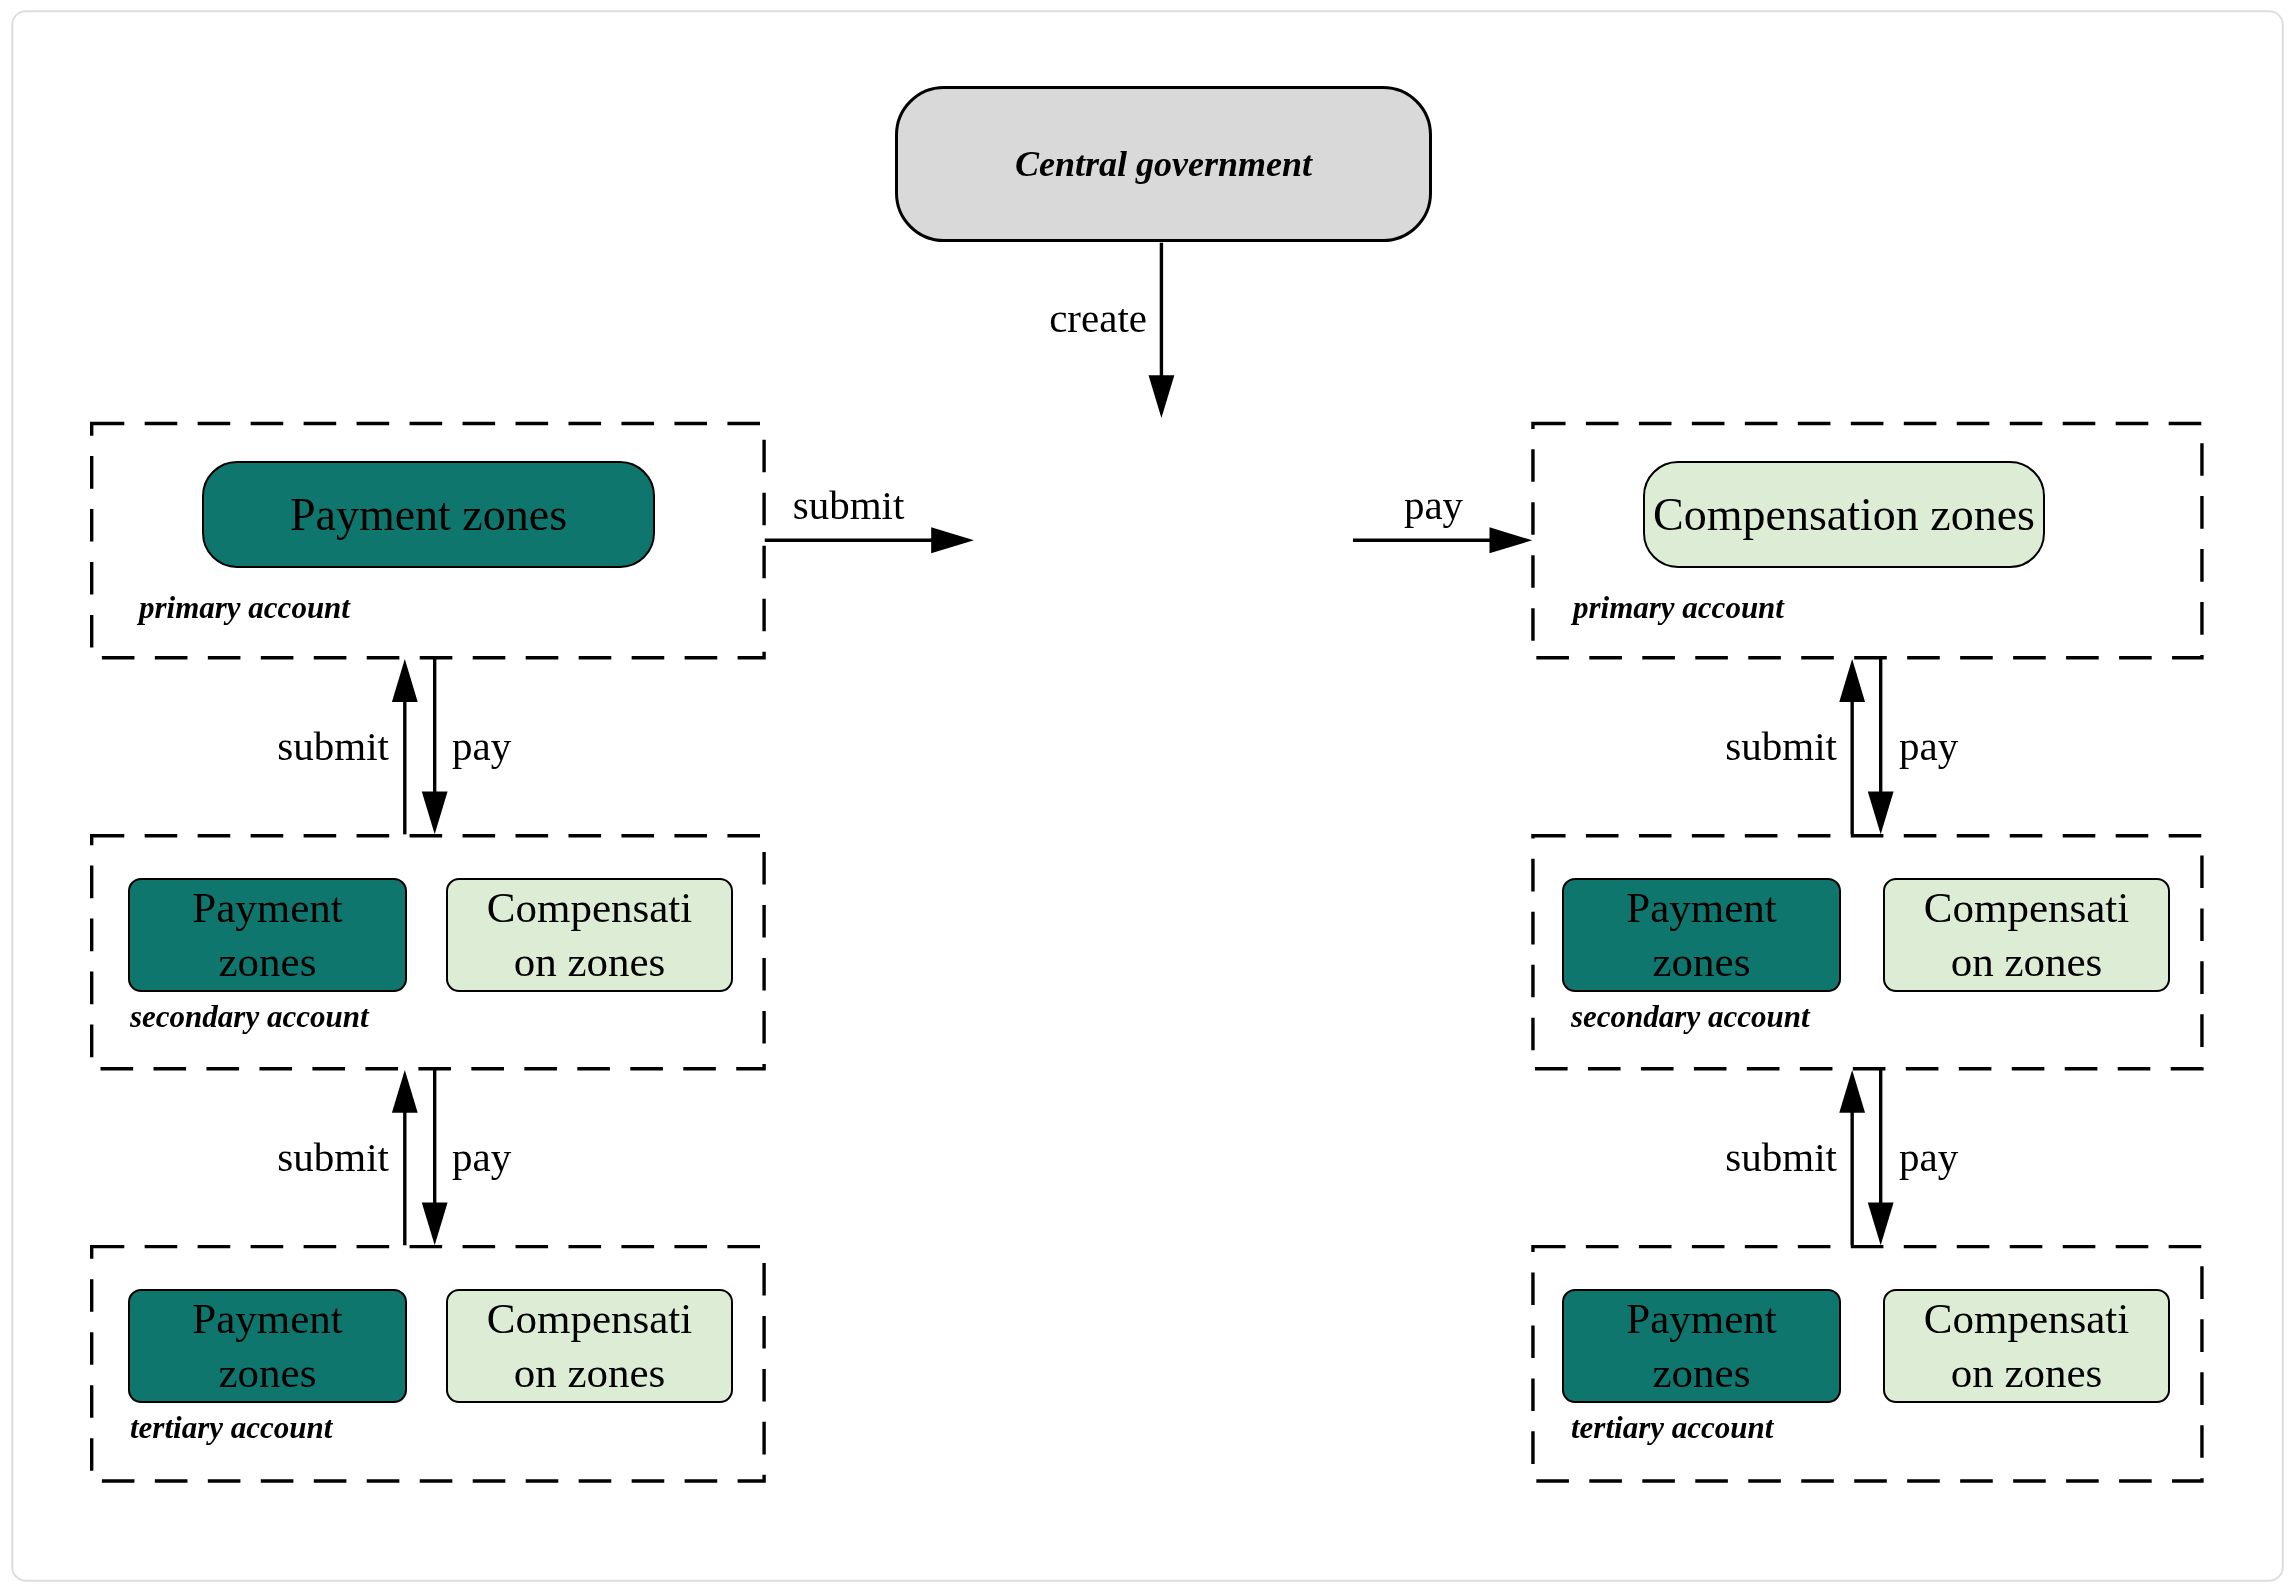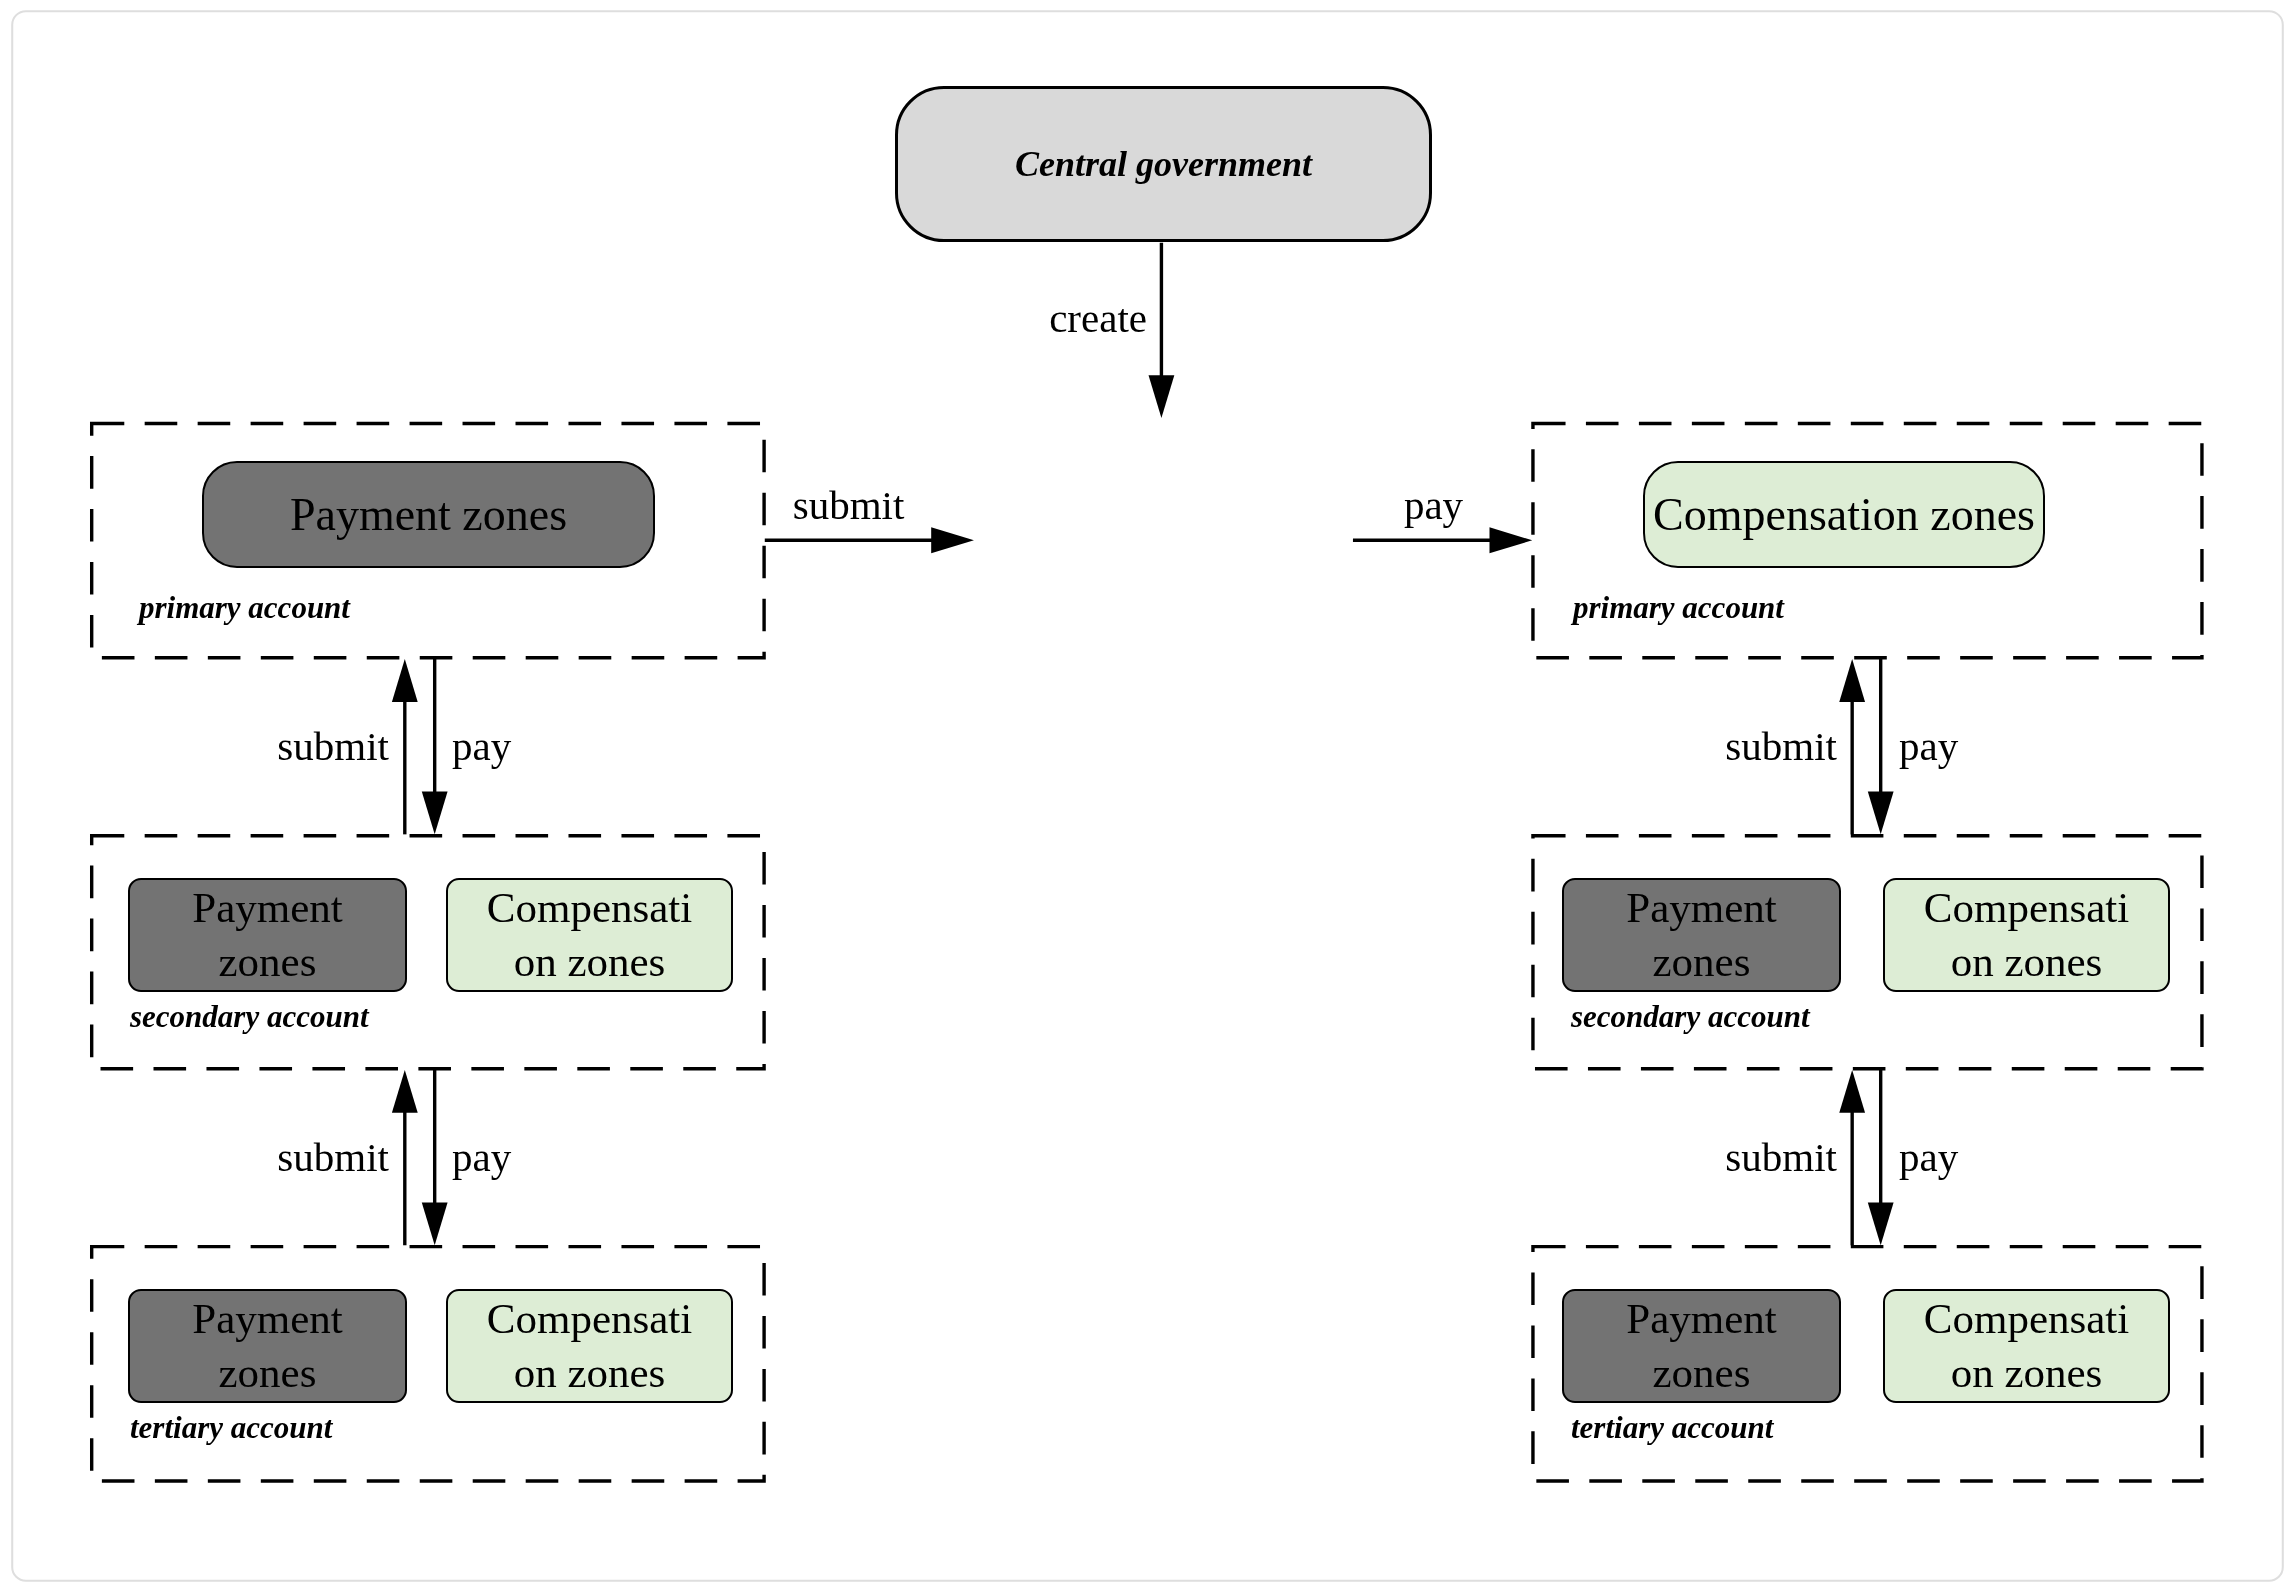--- a/index.html
+++ b/index.html
@@ -26,21 +26,21 @@
     left:973px;top:414px;width:380px;height:268px;
     background:#ffc000;border:2.7px solid #000;border-radius:50%;
     display:flex;align-items:center;justify-content:center;
     font-size:48px;font-weight:bold;font-style:italic;
   }
   
   .pill{
     border:2.7px solid #000;display:flex;align-items:center;justify-content:center;
     text-align:center;font-size:46px;line-height:1.2;
   }
-  .pill.yellow{background:#737373;}
+  .pill.yellow{background:#0f766e;}
   .pill.green{background:#ddedd5;}
   .pill.wide{border-radius:35px;}
   .pill.narrow{border-radius:13px;font-size:43px;line-height:1.25;}
   .pill.narrow span{display:block;}
 
   .pill.l-primary{left:202px;top:461px;width:453px;height:107px;}
   .pill.r-primary{left:1643px;top:461px;width:402px;height:107px;}
   .pill.l-sec-pay {left:128px;top:878px;width:279px;height:114px;}
   .pill.l-sec-comp{left:446px;top:878px;width:287px;height:114px;}
   .pill.l-ter-pay {left:128px;top:1289px;width:279px;height:114px;}

